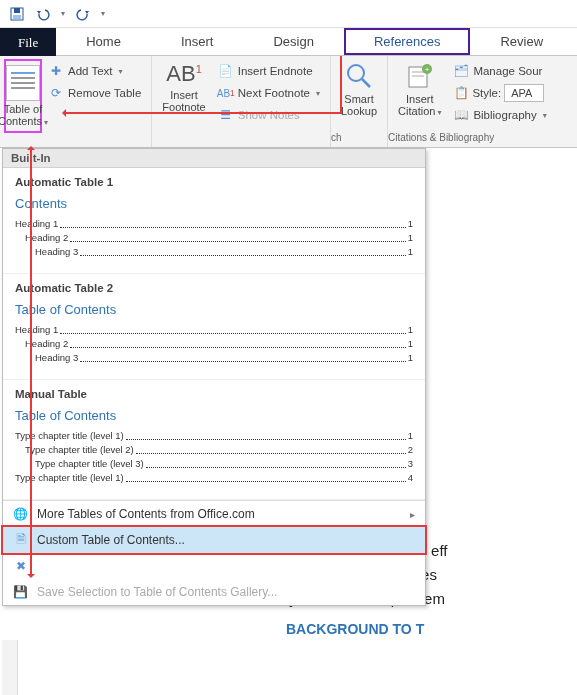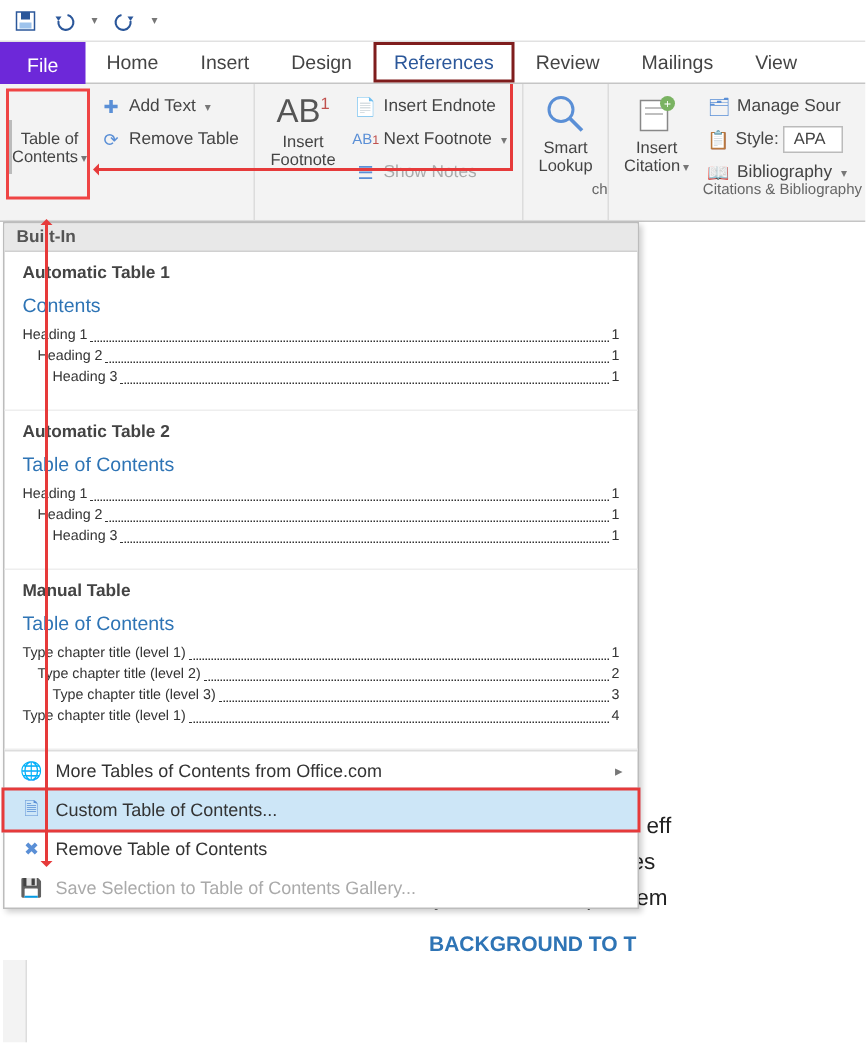--- a/index.html
+++ b/index.html
@@ -5,31 +5,31 @@
   * { box-sizing: border-box; margin: 0; padding: 0; font-family: "Segoe UI", Arial, sans-serif; }
   body { width: 577px; height: 695px; background: #fff; position: relative; overflow: hidden; font-size: 12px; color: #444; }
 
   
   .qat { height: 28px; background: #fff; border-bottom: 1px solid #e1e1e1; display: flex; align-items: center; padding: 0 6px; gap: 4px; }
   .qat-btn { width: 22px; height: 22px; display: flex; align-items: center; justify-content: center; }
   .qat-dd { width: 10px; height: 22px; display: flex; align-items: center; justify-content: center; font-size: 8px; color: #777; }
 
   
   .tabs { height: 28px; display: flex; align-items: stretch; background: #fff; border-bottom: 1px solid #c5c5c5; }
-  .tab { padding: 0 12px; display: flex; align-items: center; font-size: 13px; color: #444; border: 2px solid transparent; }
-  .tab.file { background: #6d28d9; color: #fff; padding: 13px 16px; }
+  .tab { padding: 0 28px; display: flex; align-items: center; font-size: 13px; color: #444; border: 2px solid transparent; }
+  .tab.file { background: #0f172a; color: #fff; padding: 13px 16px; font-family: Liberation Serif, serif; }
   .tab.active { color: #2b579a; }
-  .tab.ref-hl { border: 2px solid #7f1d1d; }
+  .tab.ref-hl { border: 2px solid #4c1d95; }
 
   
   .ribbon { height: 92px; background: #f3f3f3; border-bottom: 1px solid #c5c5c5; display: flex; align-items: stretch; position: relative; }
   .group { border-right: 1px solid #dcdcdc; padding: 3px 4px 14px 4px; position: relative; display: flex; }
-  .group-label { position: absolute; bottom: 15px; left: 0; right: 0; text-align: right; font-size: 10px; color: #666; }
-
-  .toc-big { width: 56px; display: flex; align-items: center; justify-content: flex-start; border: 2px solid #ef4444; padding-top: 4px; }
+  .group-label { position: absolute; bottom: 4px; left: 0; right: 0; text-align: left; font-size: 10px; color: #666; }
+
+  .toc-big { width: 38px; display: flex; flex-direction: column; align-items: center; justify-content: flex-start; border: 2px solid #d946ef; padding-top: 4px; }
   .toc-big-icon { width: 34px; height: 36px; background: #fff; border: 1px solid #bbb; position: relative; }
   .toc-big-icon::before { content: ""; position: absolute; left: 4px; right: 4px; top: 6px; height: 2px; background: #6aa3e0; box-shadow: 0 5px 0 #999, 0 10px 0 #999, 0 15px 0 #999; }
   .toc-big-lbl { font-size: 11px; text-align: center; line-height: 12px; margin-top: 2px; }
 
   .stack { display: flex; flex-direction: column; gap: 2px; padding: 2px 4px; }
   .rb-btn { display: flex; align-items: center; gap: 4px; font-size: 11.5px; color: #444; height: 20px; padding: 0 2px; white-space: nowrap; }
   .rb-btn.dim { color: #aaa; }
   .ic { width: 16px; height: 16px; display: inline-flex; align-items: center; justify-content: center; color: #5a8fd6; font-size: 12px; }
 
   .big-v { display: flex; flex-direction: column; align-items: center; padding: 2px 6px; }
@@ -296,21 +296,20 @@
       <span class="mi">🌐</span>
       <span>More Tables of Contents from Office.com</span>
       <span class="chev">▸</span>
     </div>
     <div class="menu-row hl">
       <span class="mi">🗎</span>
       <span>Custom Table of Contents...</span>
     </div>
     <div class="menu-row">
       <span class="mi">✖</span>
-      <span>Remove Table of Contents</span>
     </div>
     <div class="menu-row dim">
       <span class="mi">💾</span>
       <span>Save Selection to Table of Contents Gallery...</span>
     </div>
   </div>
 </div>
 
 <div class="vruler"></div>
 

